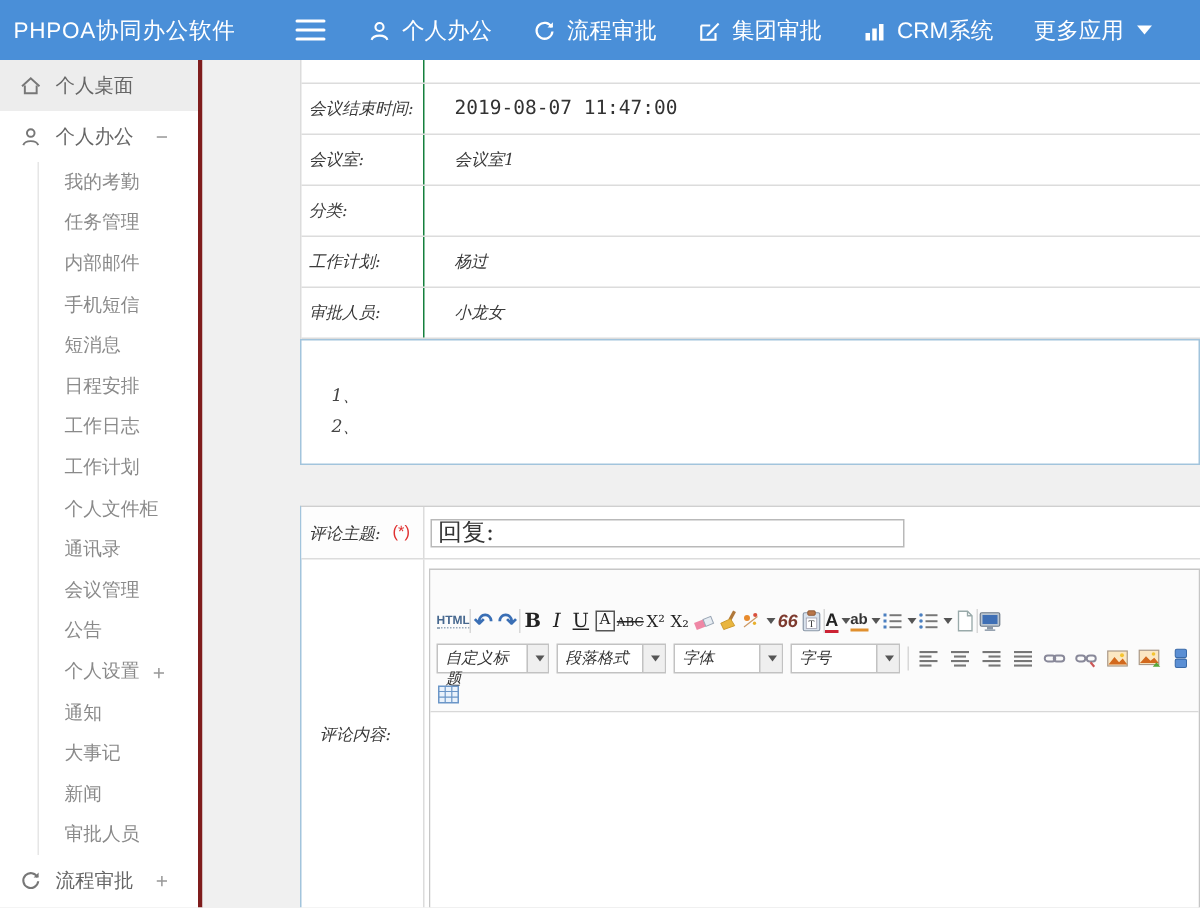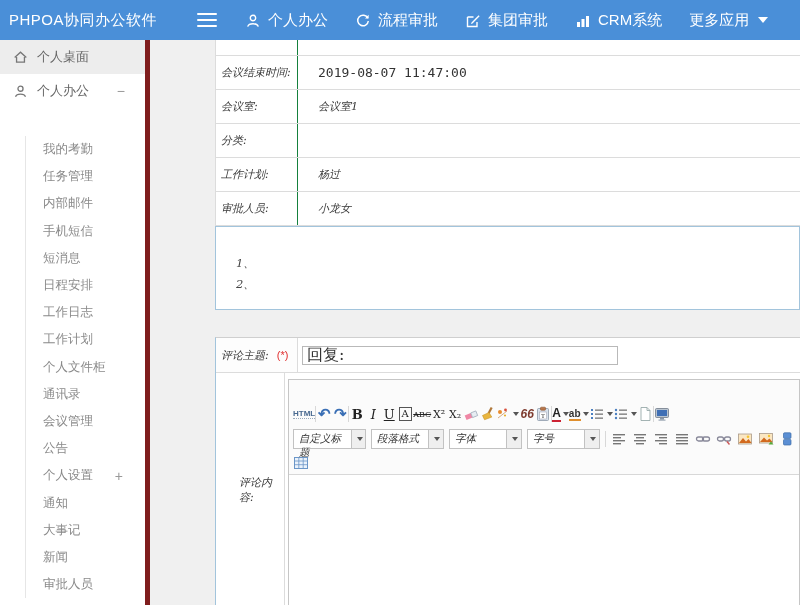--- a/index.html
+++ b/index.html
@@ -11,26 +11,26 @@
   .brand { width:155px; padding-left:9px; font-size:15px; letter-spacing:.5px; white-space:nowrap; }
   .burger { margin-left:42px; width:20px; cursor:pointer; }
   .burger i { display:block; height:2px; background:#fff; margin:4px 0; border-radius:1px; }
   .topnav { display:flex; align-items:center; margin-left:28px; gap:27px; }
   .topnav .nav-item { display:flex; align-items:center; gap:7px; font-size:15px; cursor:pointer; white-space:nowrap; }
   .caret { width:0; height:0; border-left:5px solid transparent; border-right:5px solid transparent; border-top:6px solid #fff; margin-left:2px; }
   .ticon-svg { display:inline-block; vertical-align:middle; }
 
   
   .main { display:flex; height:565px; }
-  .sidebar { width:150px; background:#fff; border-right:5px solid #7f1d1d; font-size:13px; color:#666; flex-shrink:0; }
+  .sidebar { width:135px; background:#fff; border-right:3px solid #7f1d1d; font-size:13px; color:#666; flex-shrink:0; }
   .side-item { height:34px; display:flex; align-items:center; padding:0 20px 0 13px; gap:9px; cursor:pointer; }
   .side-item.active { background:#ededed; }
   .side-item .lbl { flex:1; }
   .toggle { color:#999; font-size:14px; }
-  .submenu { margin-left:25px; border-left:1px solid #e6e6e6;margin-top:28px; }
+  .submenu { margin-left:25px; border-left:1px solid #e6e6e6; }
   .sub-item { height:27.2px; display:flex; align-items:center; padding-left:17px; padding-right:22px; font-size:12.5px; color:#8a8a8a; cursor:pointer; }
   .sub-item .lbl { flex:1; }
 
   
   .content { flex:1; background:#f0f0f0; padding-left:65px; overflow:hidden; }
   .table1 { background:#fff; border-left:1px solid #dcdcdc; }
   .trow { display:flex; border-bottom:1px solid #dcdcdc; height:34px; }
   .trow.partial { height:16px; }
   .tlabel { width:82px; border-right:1px solid #15803d; display:flex; align-items:center; padding-left:5px; }
   .tvalue { flex:1; display:flex; align-items:center; padding-left:20px; }
@@ -42,21 +42,21 @@
 
   .gap { height:27px; }
 
   .table2 { background:#fff; border-top:1px solid #cfcfcf; border-left:1px solid #a2c4dc; }
   .trow2 { display:flex; border-bottom:1px solid #dcdcdc; height:35px; }
   .tlabel2 { width:82px; border-right:1px solid #dcdcdc; display:flex; align-items:center; padding-left:5px; gap:8px; background:#fdfdfd; }
   .req { color:#e03030; font-size:11px; }
   .tinput-wrap { flex:1; display:flex; align-items:center; padding-left:4px; }
   .tinput { width:316px; height:19px; border:1px solid #b9b9b9; font-size:16px; padding:0 4px; color:#333; font-family:"DejaVu Serif", serif; }
   .crow { display:flex; height:233px; }
-  .clabel { width:82px; border-right:1px solid #dcdcdc; display:flex; align-items:center; padding-left:23px; }
+  .clabel { width:82px; border-right:1px solid #dcdcdc; display:flex; align-items:center; padding-left:12px; }
   .ccell { flex:1; padding:6px 0 0 3px; }
 
   
   .editor { border:1px solid #c6c6c6; height:100%; display:flex; flex-direction:column; }
   .etoolbar { background:#fbfbfb; border-bottom:1px solid #d8d8d8; padding:2px 4px 1px 4px; }
   .tb-row { display:flex; align-items:center; }
   .tb-row1 { height:24px; gap:0;margin-top:20px; }
   .tb-row2 { height:26px; gap:5px; }
   .tb-row3 { height:21px; }
   .sep { width:1px; height:16px; background:#d8d8d8; }

